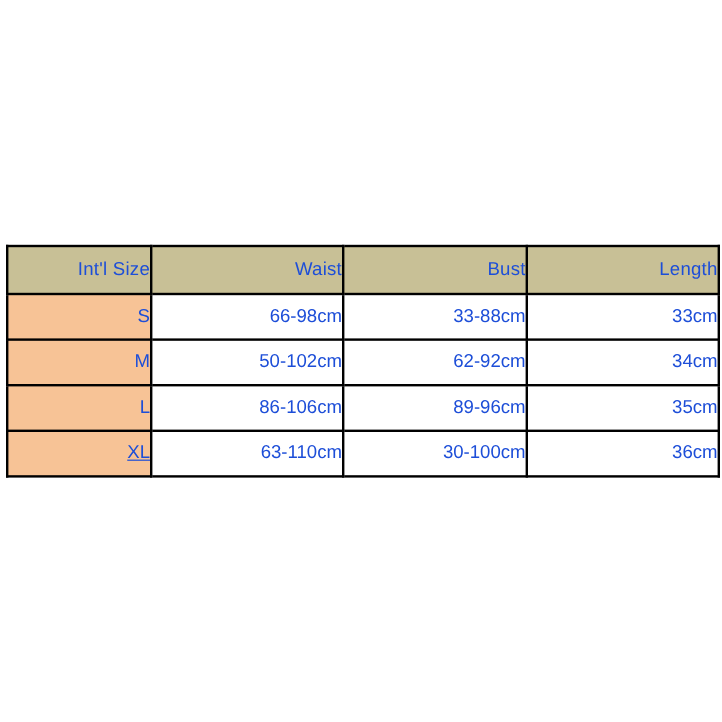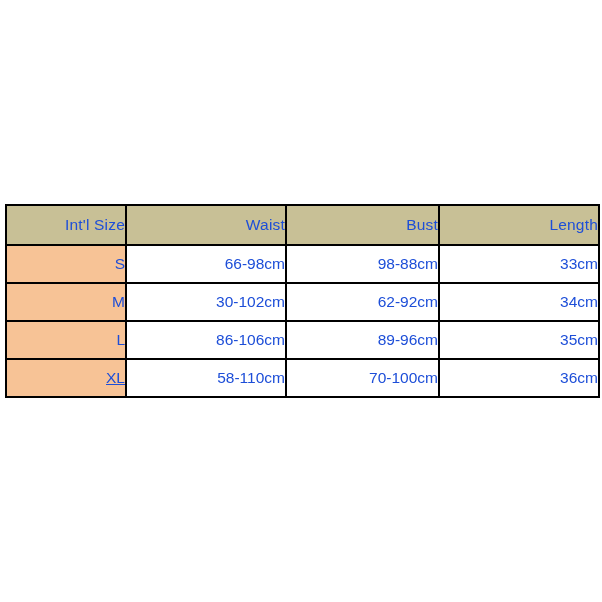--- a/index.html
+++ b/index.html
@@ -90,37 +90,37 @@
         <th>Waist</th>
         <th>Bust</th>
         <th>Length</th>
       </tr>
     </thead>
 
     <tbody>
       <tr class="row-s">
         <td class="size-cell">S</td>
         <td>66-98cm</td>
-        <td>98-88cm</td>
+        <td>33-88cm</td>
         <td>33cm</td>
       </tr>
       <tr class="row-m">
         <td class="size-cell">M</td>
-        <td>30-102cm</td>
+        <td>50-102cm</td>
         <td>62-92cm</td>
         <td>34cm</td>
       </tr>
       <tr class="row-l">
         <td class="size-cell">L</td>
         <td>86-106cm</td>
         <td>89-96cm</td>
         <td>35cm</td>
       </tr>
       <tr class="row-xl">
         <td class="size-cell">XL</td>
-        <td>58-110cm</td>
-        <td>70-100cm</td>
+        <td>63-110cm</td>
+        <td>30-100cm</td>
         <td>36cm</td>
       </tr>
     </tbody>
   </table>
 
 </div>
 
 </body></html>

